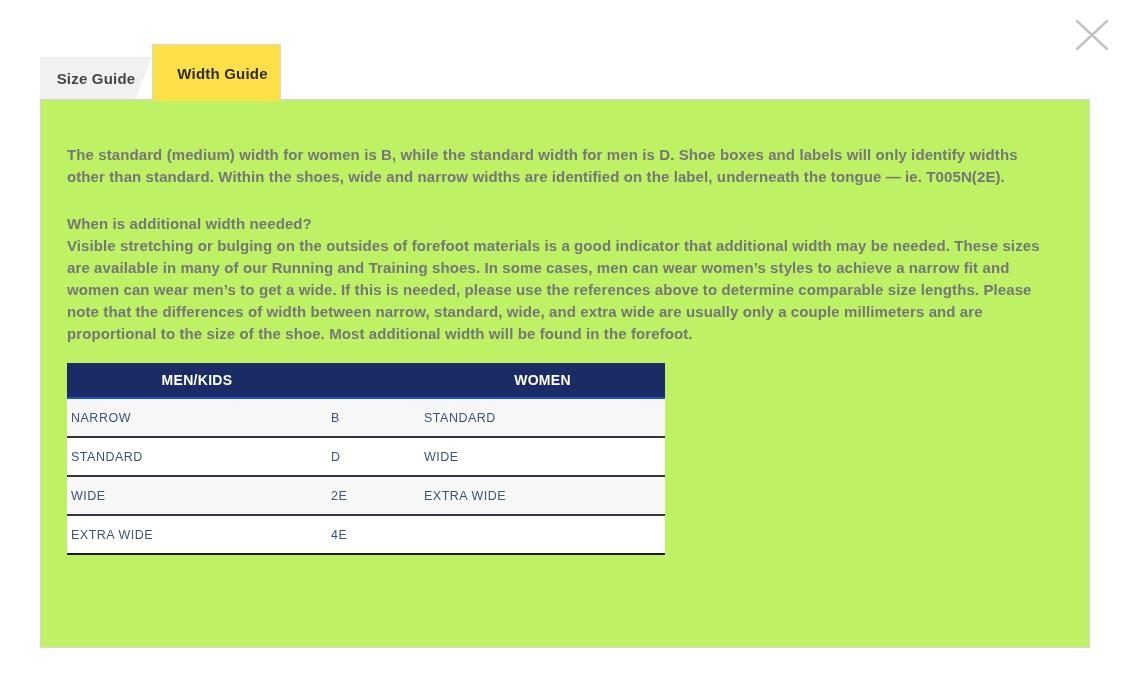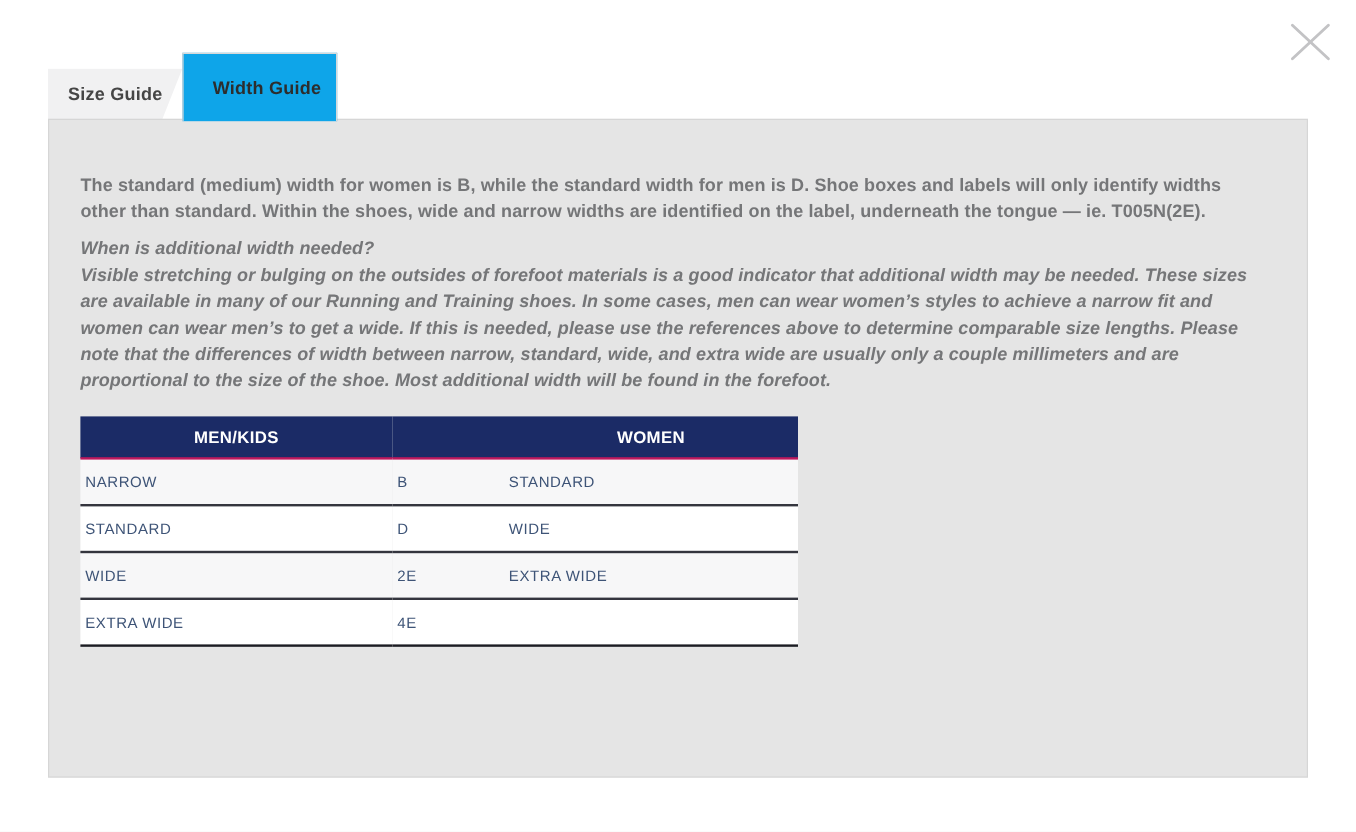--- a/index.html
+++ b/index.html
@@ -31,58 +31,58 @@
     cursor: pointer;
   }
   .tab-size {
     left: 40px; top: 57px; width: 112px; height: 43px;
     background: #f1f1f2; color: #454545;
     clip-path: polygon(0 0, 100% 0, calc(100% - 17px) 100%, 0 100%);
     z-index: 1;
   }
   .tab-width {
     left: 152px; top: 44px; width: 129px; height: 57px;
-    background: #0ea5e9; color: #2d2d2d;
+    background: #fde047; color: #2d2d2d;
     border: 1px solid #d8d8d8; border-bottom: none;
     z-index: 3;
     padding-left: 12px;
   }
 
   
   .panel {
     position: absolute; left: 40px; top: 99px;
     width: 1050px; height: 549px;
-    background: #e5e5e5; border: 1px solid #d6d6d6;
+    background: #bef264; border: 1px solid #d6d6d6;
     z-index: 2;
     padding: 44px 26px 0 26px;
   }
   .copy {
     font-size: 15px; font-weight: 700; line-height: 22px;
     color: #757678; letter-spacing: 0.1px;
     max-width: 988px;
   }
-  .qa { margin-top: 9px; font-style: italic; }
+  .qa { margin-top: 25px; }
 
   
   table {
     margin-top: 18px;
     width: 598px;
     border-collapse: collapse;
     table-layout: fixed;
   }
   col.c1 { width: 260px; }
   col.c2 { width: 93px; }
   col.c3 { width: 245px; }
   thead th {
     background: #1b2b66;
     height: 35px;
     color: #ffffff;
     font-size: 14px; font-weight: 700; letter-spacing: 0.3px;
     text-align: center;
-    border-bottom: 2px solid #be185d;
+    border-bottom: 2px solid #1d4ed8;
   }
   tbody td {
     height: 39px;
     font-size: 12.5px; font-weight: 400;
     color: #3e5477; letter-spacing: 0.5px;
     padding-left: 4px;
     border-bottom: 2px solid #34353e;
     vertical-align: middle;
     white-space: nowrap;
   }

